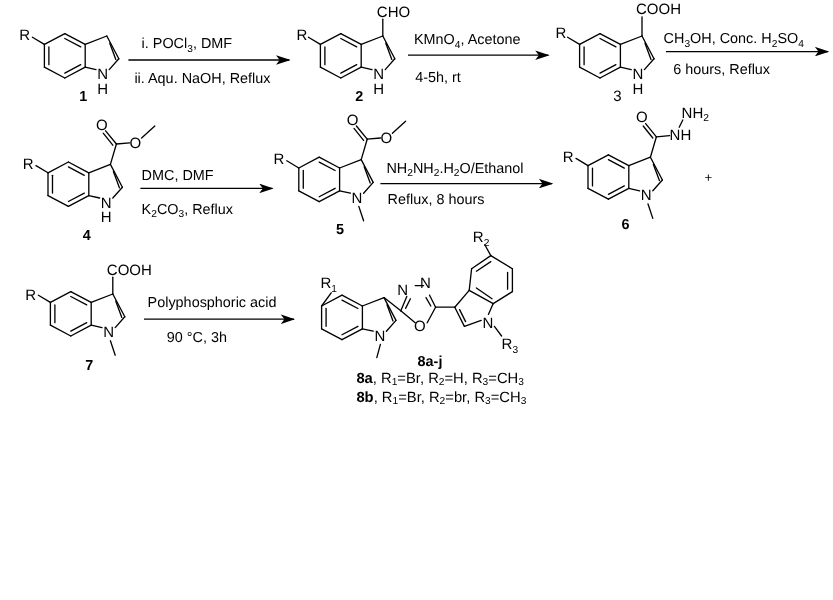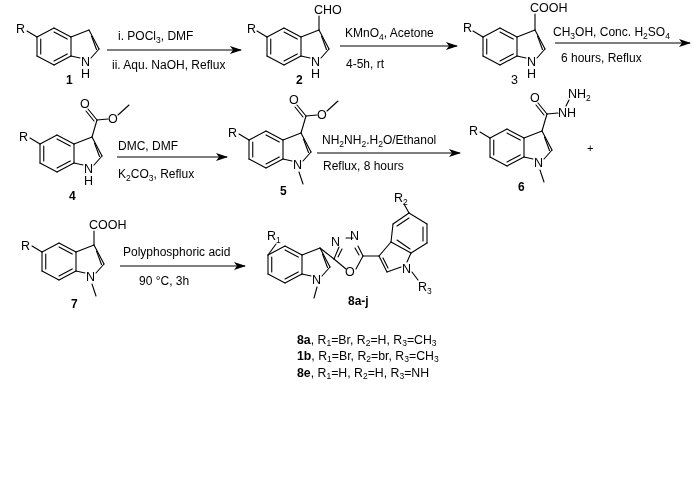--- a/index.html
+++ b/index.html
@@ -4,21 +4,21 @@
 <style>
   html, body { margin: 0; padding: 0; background: #ffffff; }
   body { width: 694px; height: 500px; overflow: hidden; position: relative; font-family: "Liberation Sans", sans-serif; color: #000; }
   svg#scheme { position: absolute; left: 0; top: 0; width: 694px; height: 500px; }
   svg text { font-family: "Liberation Sans", sans-serif; fill: #000; }
   .bond { stroke: #000; stroke-width: 1.1; fill: none; stroke-linecap: round; }
   .cond { font-size: 12px; }
   .atom { font-size: 12.5px; }
   .lbl { font-size: 12px; font-weight: bold; }
   .sub { font-size: 8.5px; }
-  .list { position: absolute; left: 297px; top: 332px; font-size: 12.3px; line-height: 16.4px; }
+  .list { position: absolute; left: 297px; top: 307px; font-size: 12.3px; line-height: 16.4px; }
   .list .row b { font-weight: bold; }
   .list sub { font-size: 8.5px; line-height: 0; vertical-align: -2px; }
 </style>
 </head>
 <body>
 
 <svg id="scheme" viewBox="0 0 694 500" xmlns="http://www.w3.org/2000/svg">
   <defs>
     <marker id="arrowhead" markerWidth="12" markerHeight="8" refX="11" refY="4" orient="auto" markerUnits="userSpaceOnUse">
       <path d="M0,0 L12,4 L0,8 L3,4 Z" fill="#000"></path>
@@ -277,15 +277,14 @@
   <text class="atom" x="511" y="84">3</text>
   <text class="lbl" x="69" y="200">4</text>
   <text class="lbl" x="280" y="195">5</text>
   <text class="lbl" x="518" y="191">6</text>
   <text class="lbl" x="71" y="308">7</text>
   <text class="lbl" x="348" y="305">8a-j</text>
 </svg>
 
 <div class="list" id="deriv-list">
     <div class="row"><b>8a</b>, R<sub>1</sub>=Br, R<sub>2</sub>=H, R<sub>3</sub>=CH<sub>3</sub></div>
-    <div class="row"><b>1b</b>, R<sub>1</sub>=Br, R<sub>2</sub>=br, R<sub>3</sub>=CH<sub>3</sub></div>
-    <div class="row"><b>8e</b>, R<sub>1</sub>=H, R<sub>2</sub>=H, R<sub>3</sub>=NH</div>
+    <div class="row"><b>8b</b>, R<sub>1</sub>=Br, R<sub>2</sub>=br, R<sub>3</sub>=CH<sub>3</sub></div>
   </div>
 
 </body></html>

